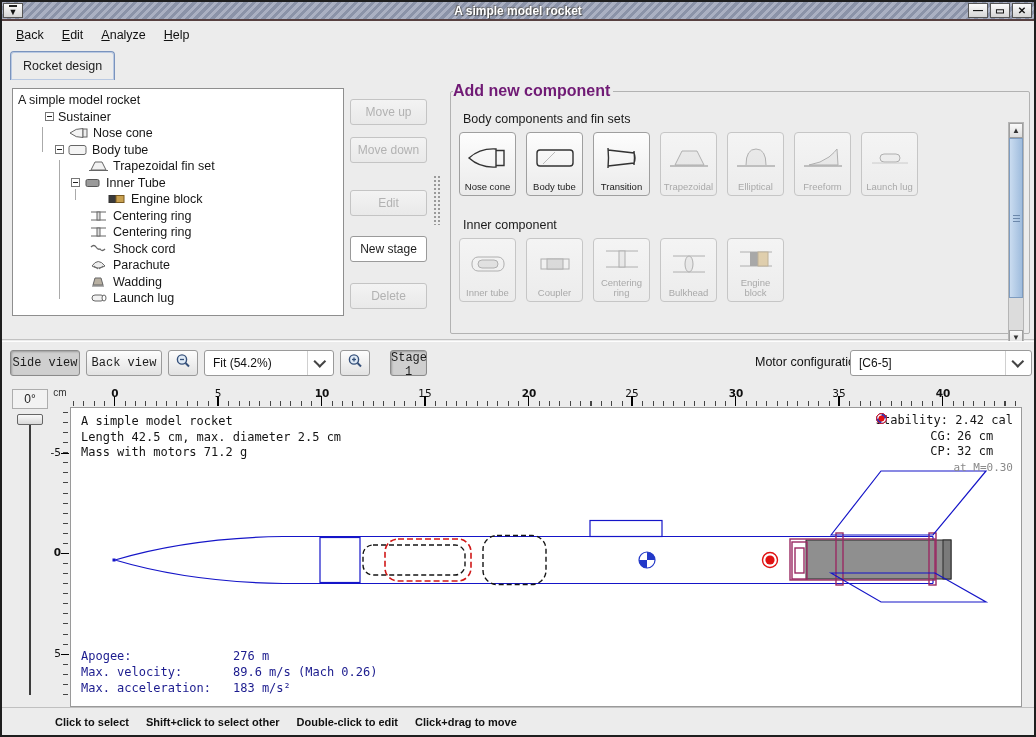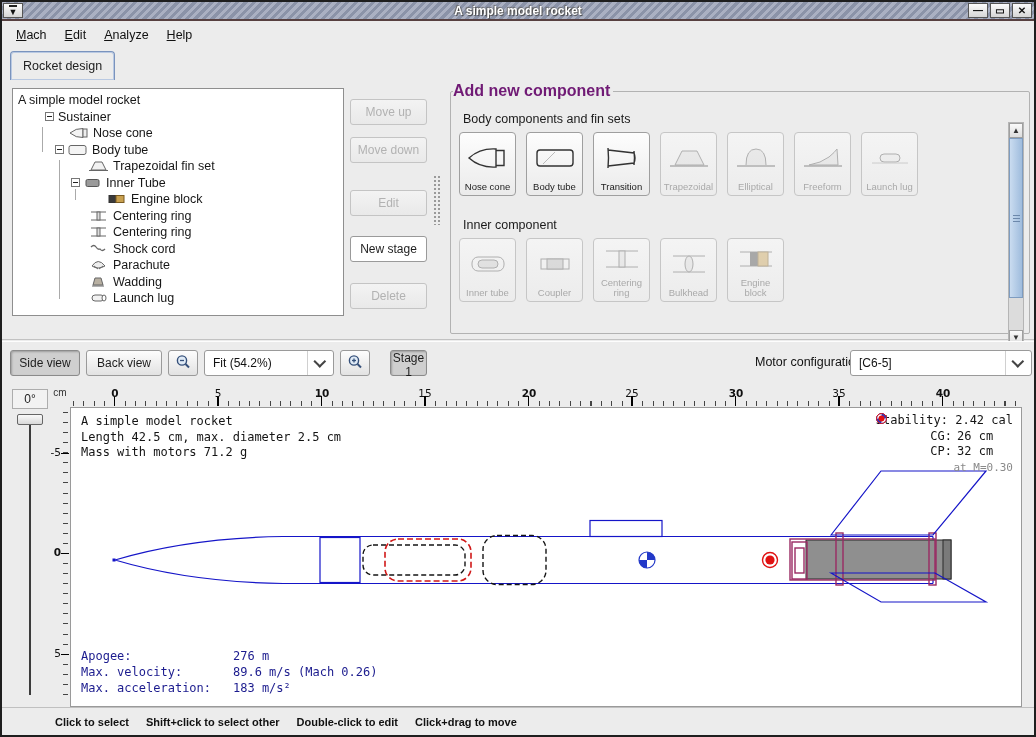--- a/index.html
+++ b/index.html
@@ -79,21 +79,21 @@
   .sb-btn { position:absolute; left:0; width:14px; height:15px; background:linear-gradient(#fafafa,#ddd);
     border:1px solid #9f9f9f; font-size:8px; display:flex; align-items:center; justify-content:center; color:#333; }
   .sb-thumb { position:absolute; left:0; top:15px; width:14px; height:160px;
     background:linear-gradient(90deg,#cadcf0,#9fbcdd); border:1px solid #7e9cc0; display:flex;
     align-items:center; justify-content:center; flex-direction:column; gap:2px; }
   .sb-thumb i { display:block; width:7px; height:1px; background:#6c88ab; }
 
   
   .viewbar { position:absolute; left:0; top:339px; width:1036px; height:42px; background:#ececec;
     border-top:1px solid #fdfdfd; }
-  .viewbar .btn { position:absolute; top:8px; height:26px; }
+  .viewbar .btn { position:absolute; top:8px; height:26px;font-family:Liberation Mono, monospace; }
   .combo { position:absolute; top:8px; height:26px; background:#fff; border:1px solid #9a9a9a;
     border-radius:3px; display:flex; align-items:center; font-size:12px; color:#111; }
   .combo .val { flex:1; padding:0 8px; white-space:nowrap; }
   .combo .chev { width:26px; height:100%; display:flex; align-items:center; justify-content:center; border-left:1px solid #d0d0d0; }
   .chevron { width:9px; height:9px; border-left:2px solid #444; border-bottom:2px solid #444;
     transform:rotate(-45deg) translate(1px,-2px); }
   .mc-label { position:absolute; top:13px; left:753px; font-size:12.5px; color:#111; }
 
   
   .canvas-wrap { position:absolute; left:0; top:381px; width:1036px; height:324px; background:#ececec; }
@@ -149,21 +149,21 @@
     </div>
     <div class="titlebar-title">A simple model rocket</div>
     <div class="win-controls">
       <div class="winbtn">—</div>
       <div class="winbtn">▭</div>
       <div class="winbtn">✕</div>
     </div>
   </div>
 
   <div class="menubar">
-    <span class="menu-item">Mach</span>
+    <span class="menu-item">Back</span>
     <span class="menu-item">Edit</span>
     <span class="menu-item">Analyze</span>
     <span class="menu-item">Help</span>
   </div>
 
   <div class="tabs">
     <div class="tab active">Rocket design</div>
   </div>
 
   <div class="upper">

